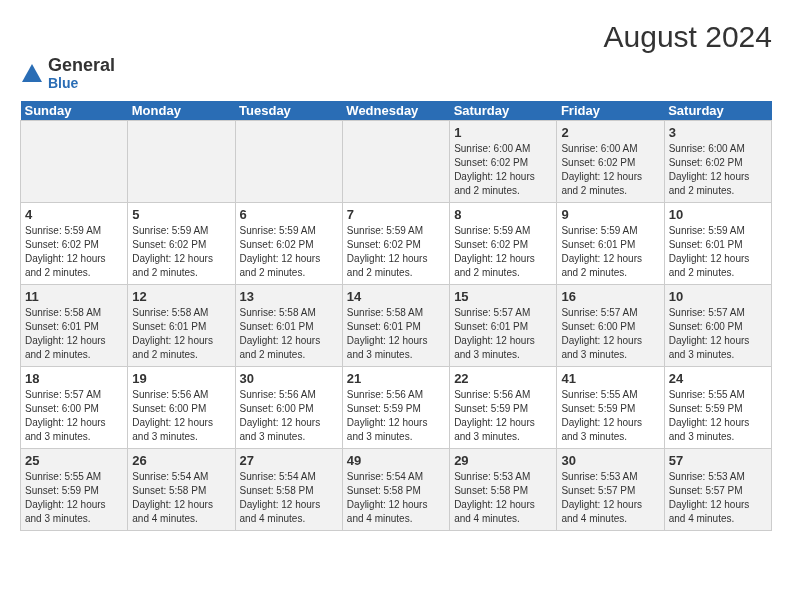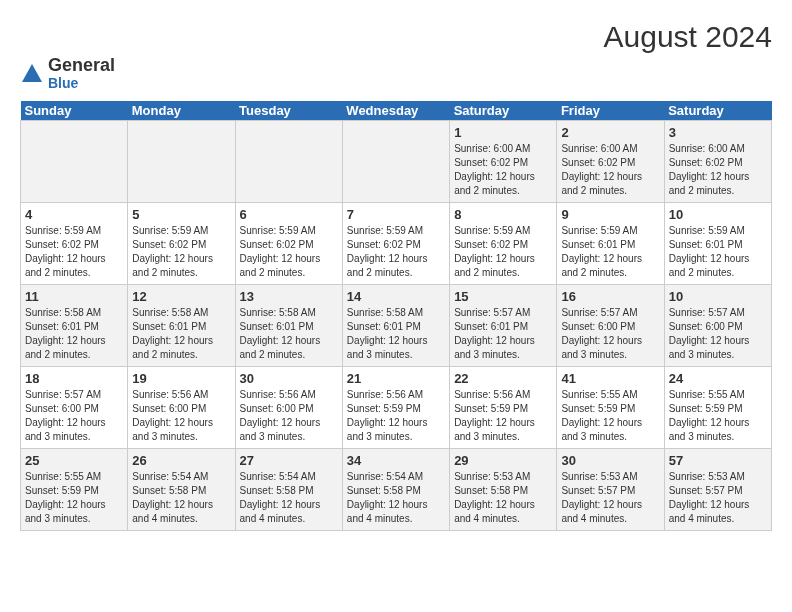--- a/index.html
+++ b/index.html
@@ -243,21 +243,21 @@
         </td>
         <td>
           <div class="day-num">26</div>
           <div class="day-info">Sunrise: 5:54 AM<br>Sunset: 5:58 PM<br>Daylight: 12 hours<br>and 4 minutes.</div>
         </td>
         <td>
           <div class="day-num">27</div>
           <div class="day-info">Sunrise: 5:54 AM<br>Sunset: 5:58 PM<br>Daylight: 12 hours<br>and 4 minutes.</div>
         </td>
         <td>
-          <div class="day-num">34</div>
+          <div class="day-num">49</div>
           <div class="day-info">Sunrise: 5:54 AM<br>Sunset: 5:58 PM<br>Daylight: 12 hours<br>and 4 minutes.</div>
         </td>
         <td>
           <div class="day-num">29</div>
           <div class="day-info">Sunrise: 5:53 AM<br>Sunset: 5:58 PM<br>Daylight: 12 hours<br>and 4 minutes.</div>
         </td>
         <td>
           <div class="day-num">30</div>
           <div class="day-info">Sunrise: 5:53 AM<br>Sunset: 5:57 PM<br>Daylight: 12 hours<br>and 4 minutes.</div>
         </td>

